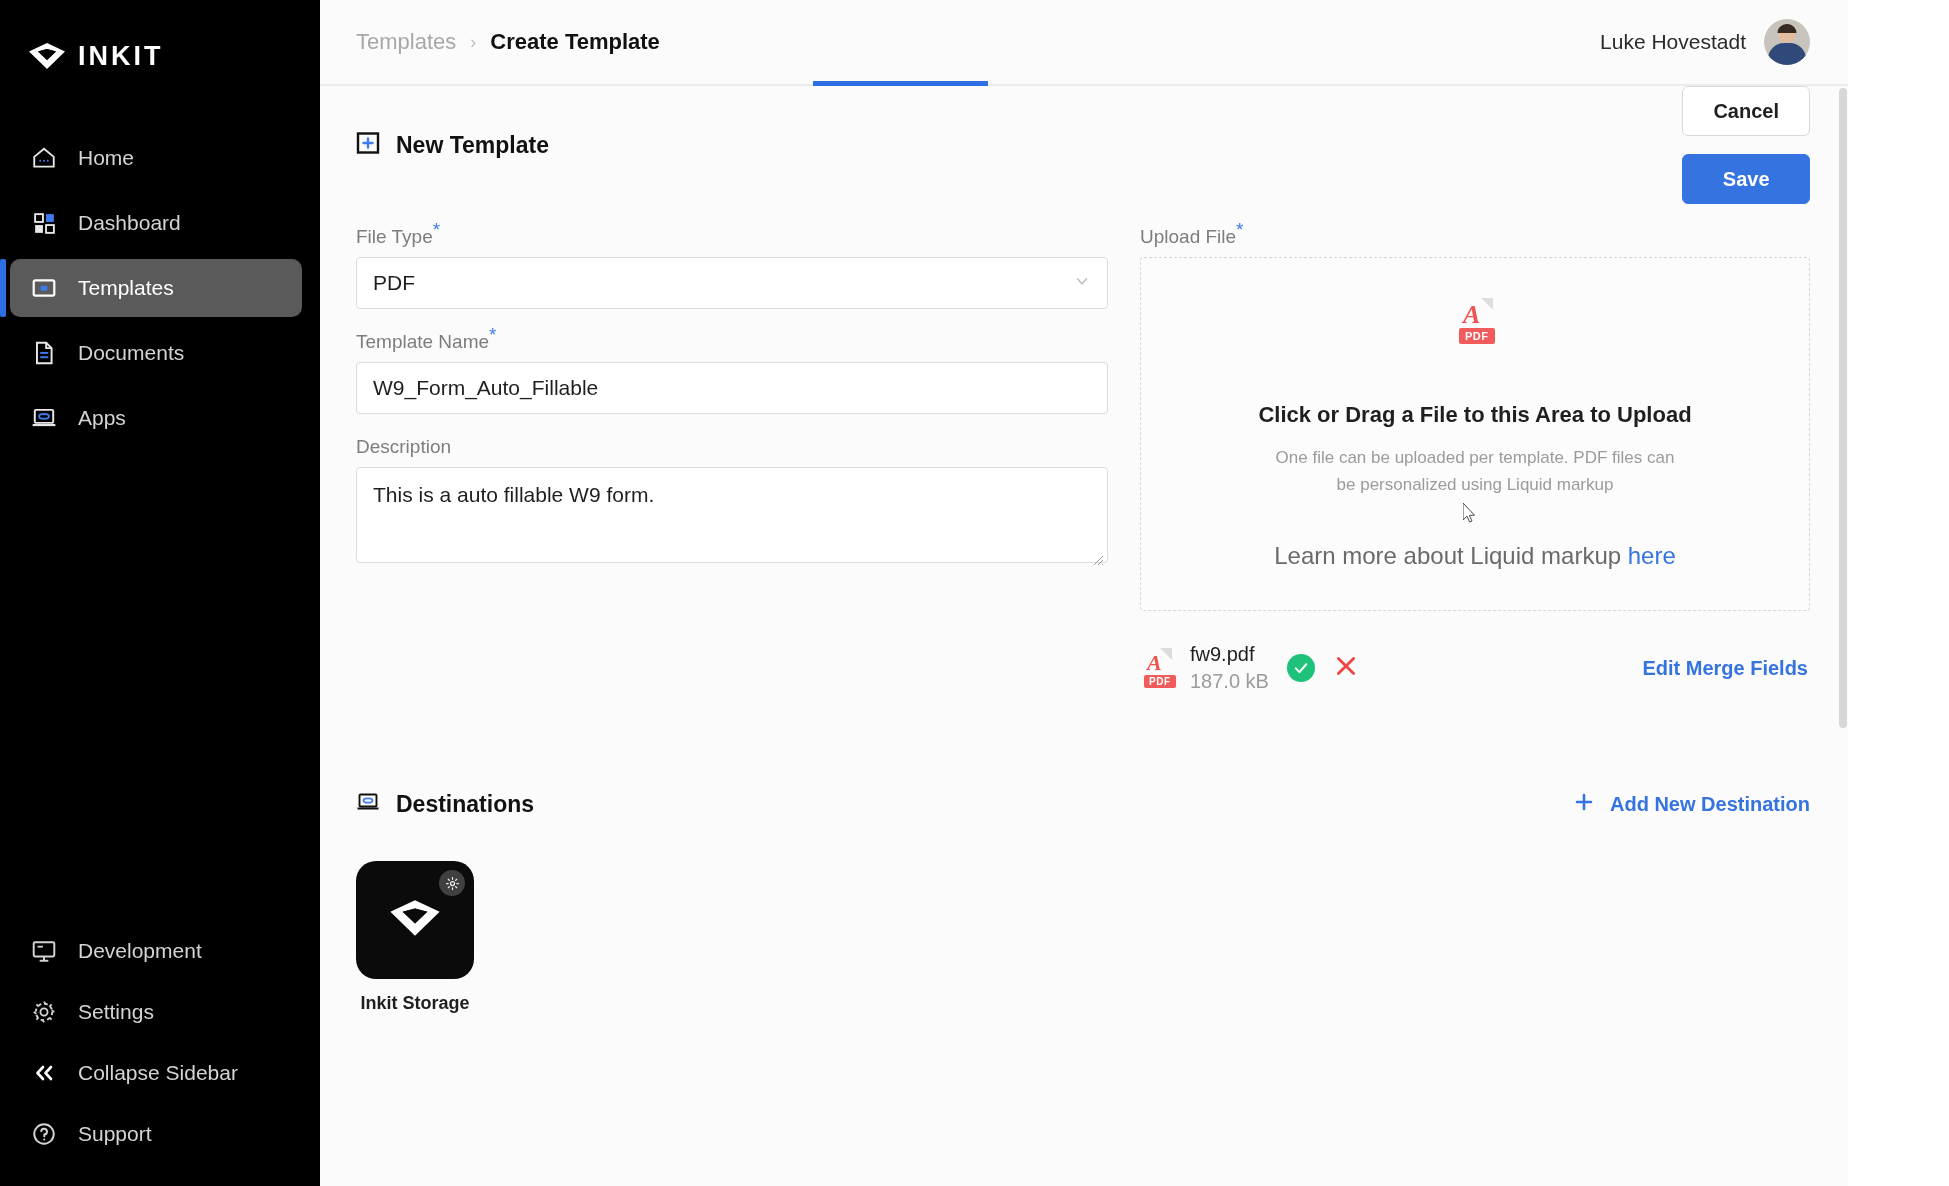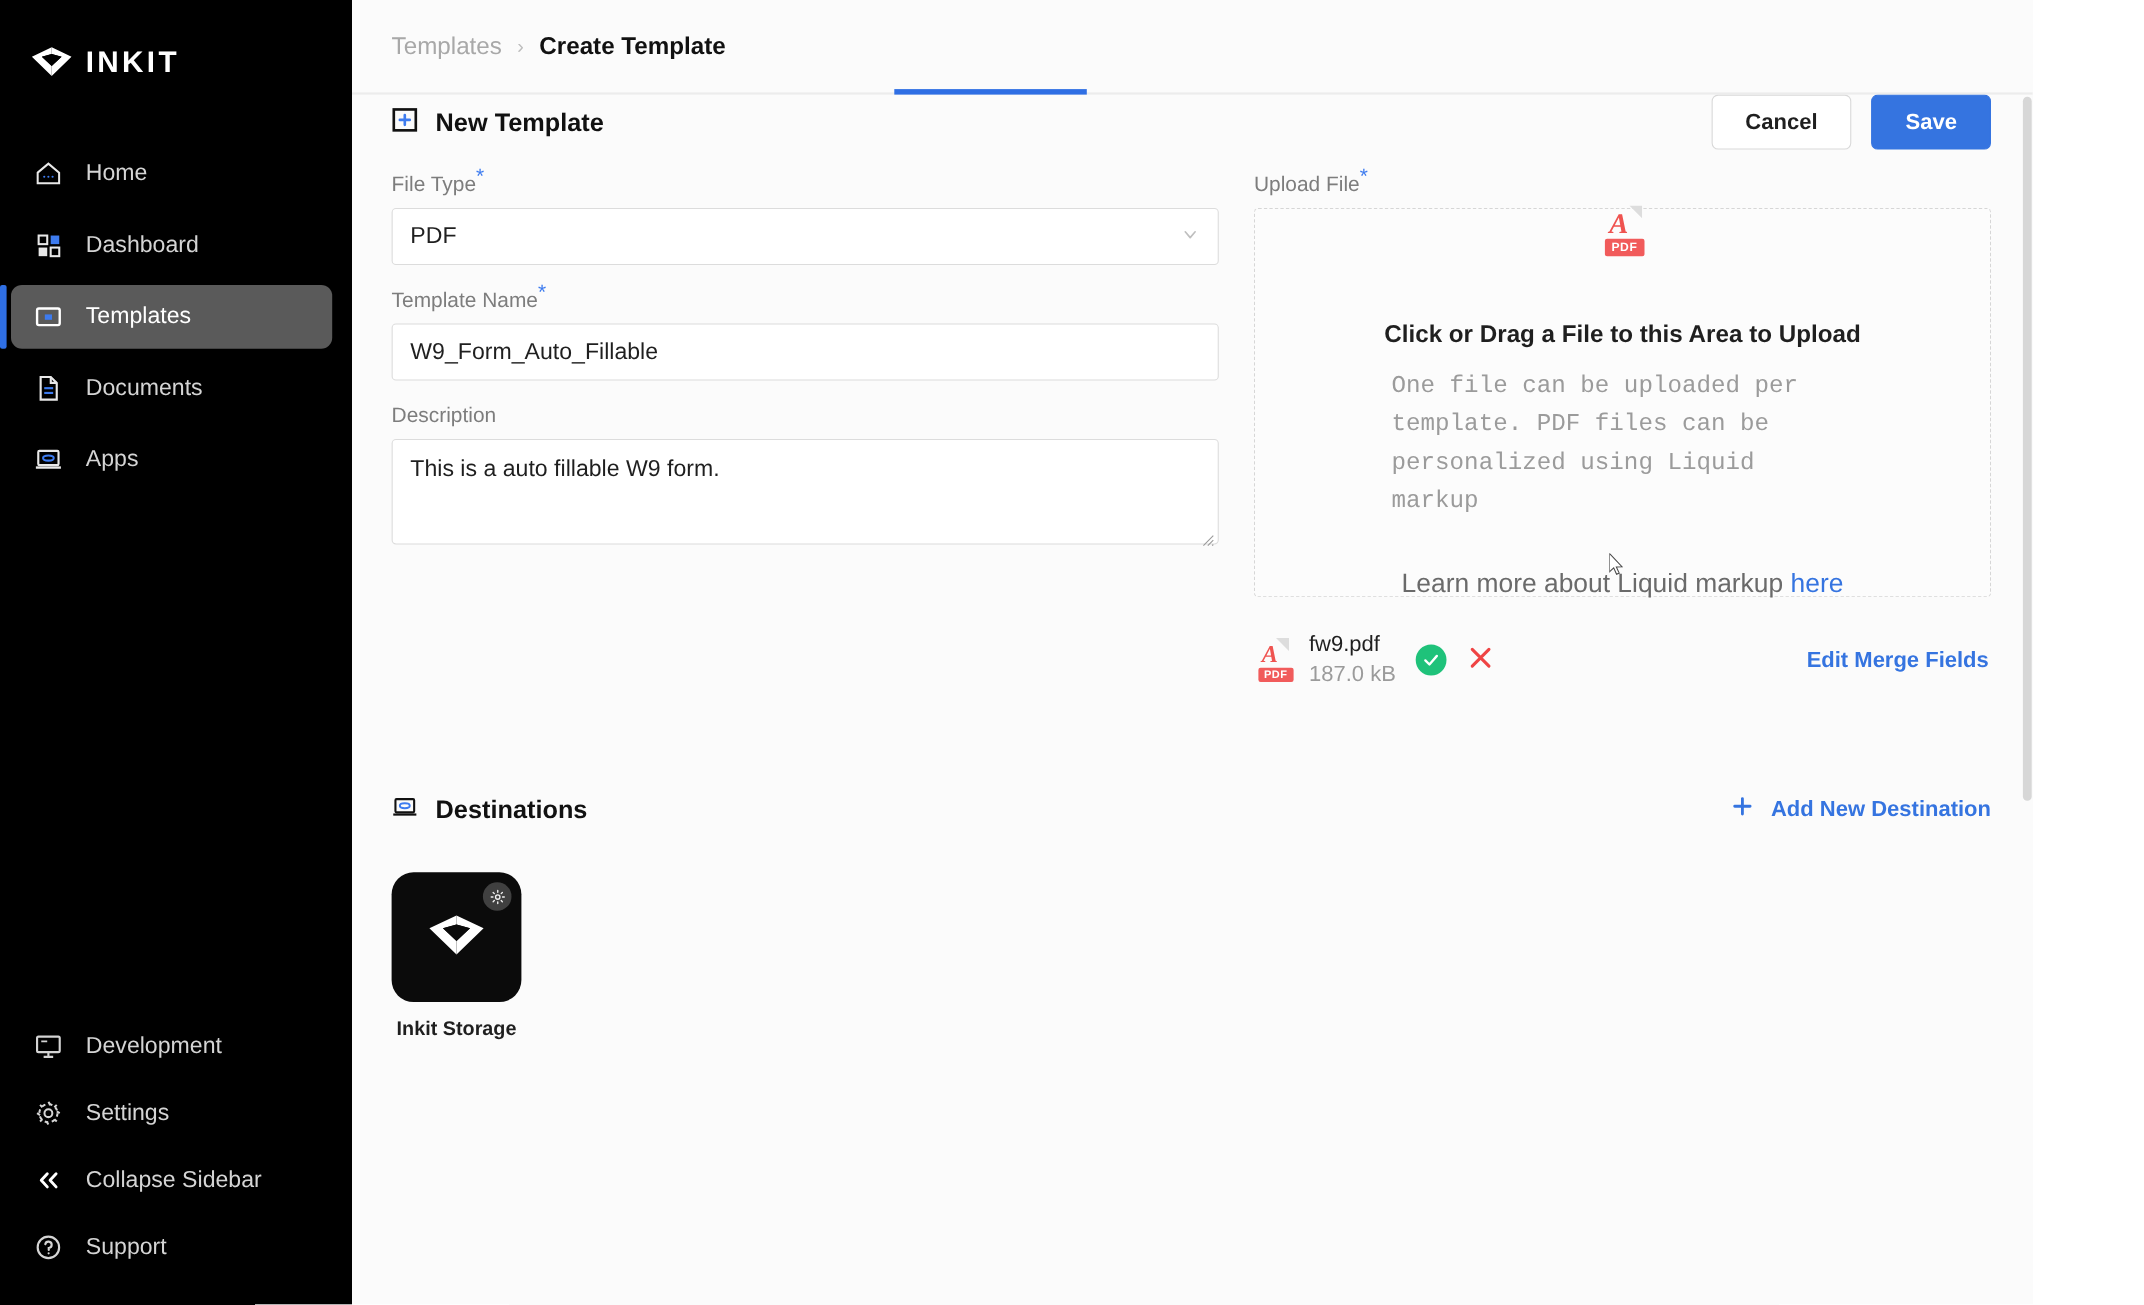--- a/index.html
+++ b/index.html
@@ -62,21 +62,21 @@
   .avatar .head { position: absolute; left: 50%; top: 7px; transform: translateX(-50%); width: 17px; height: 17px; border-radius: 50%; background: #e2bda0; }
   .avatar .hair { position: absolute; left: 50%; top: 5px; transform: translateX(-50%); width: 19px; height: 9px; border-radius: 9px 9px 0 0; background: #352a22; }
   .avatar .body { position: absolute; left: 50%; bottom: 0; transform: translateX(-50%); width: 38px; height: 22px; border-radius: 16px 16px 0 0; background: #2f4a7a; }
 
   .content { flex: 1; overflow: hidden; position: relative; padding: 0 38px 0 36px; }
 
   
   .section-head { display: flex; align-items: center; justify-content: space-between; }
   .section-title { display: flex; align-items: center; gap: 16px; }
   .section-title .t { font-size: 23px; font-weight: 700; color: #111111; }
-  .btns { display: flex; gap: 18px; }
+  .btns { display: flex; gap: 18px; flex-direction: column; }
   .btn {
     height: 50px; padding: 0 30px; border-radius: 6px; font-size: 20px;
     display: flex; align-items: center; justify-content: center; cursor: pointer;
     font-weight: 600;
   }
   .btn-cancel { background: #ffffff; border: 1.5px solid #d9d9d9; color: #1f1f1f; }
   .btn-save { background: #3574e0; border: 1.5px solid #3574e0; color: #ffffff; }
 
   
   .cols { display: flex; gap: 32px; margin-top: 22px; }
@@ -101,21 +101,21 @@
   }
   .resize-grip { position: absolute; right: 3px; bottom: 3px; width: 14px; height: 14px; }
 
   
   .dropzone {
     border: 1.5px dashed #d6d6d6; border-radius: 4px; background: #fcfcfc;
     height: 354px; display: flex; flex-direction: column; align-items: center;
     justify-content: center; cursor: pointer; padding: 10px;
   }
   .dz-title { font-size: 22px; font-weight: 700; color: #1f1f1f; margin-top: 58px; }
-  .dz-sub { font-size: 22px; color: #9b9b9b; margin-top: 16px; line-height: 1.6; max-width: 420px; font-family: Liberation Mono, monospace; }
+  .dz-sub { font-size: 17px; color: #9b9b9b; text-align: center; margin-top: 16px; line-height: 1.6; max-width: 420px; }
   .dz-learn { font-size: 24px; color: #6a6a6a; margin-top: 44px; }
   .dz-learn a { color: #3574e0; text-decoration: none; cursor: pointer; }
 
   .pdf-icon { width: 36px; height: 46px; position: relative; flex: none; }
   .pdf-icon .corner { position: absolute; right: 0; top: 0; width: 12px; height: 12px; background: #dddddd; clip-path: polygon(0 0, 100% 100%, 100% 0); }
   .pdf-icon .glyph { position: absolute; left: 6px; top: 2px; font-size: 26px; color: #ef5350; font-family: "Liberation Serif", serif; font-weight: 700; font-style: italic; }
   .pdf-icon .tag {
     position: absolute; left: 2px; bottom: 0; background: #f15b5b; color: #ffffff;
     font-size: 11px; font-weight: 700; padding: 2px 6px; border-radius: 2px; letter-spacing: .5px;
   }
@@ -280,20 +280,28 @@
 
   <section class="main">
 
     <header class="topbar">
       <div class="crumbs">
         <span class="crumb-link">Templates</span>
         <span class="crumb-sep">›</span>
         <span class="crumb-current">Create Template</span>
       </div>
       <div class="crumb-underline"></div>
+      <div class="user">
+        <span class="user-name">Luke Hovestadt</span>
+        <span class="avatar">
+          <span class="body"></span>
+            <span class="head"></span>
+            <span class="hair"></span>
+        </span>
+      </div>
     </header>
 
     <div class="content">
 
       <div class="section-head">
         <div class="section-title">
           <span>
             <svg viewBox="0 0 24 24" width="24" height="24">
               <rect x="2" y="2.5" width="20" height="19" fill="none" stroke="#111111" stroke-width="2.4"></rect>
               <path d="M12 7.5 V16.5 M7.5 12 H16.5" stroke="#3d7bef" stroke-width="2.4" stroke-linecap="round"></path>

